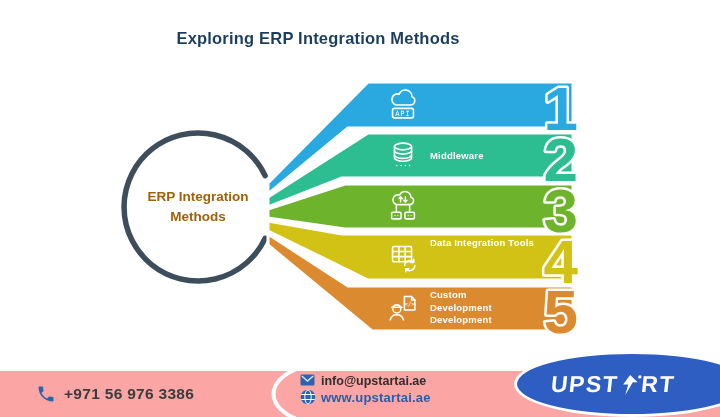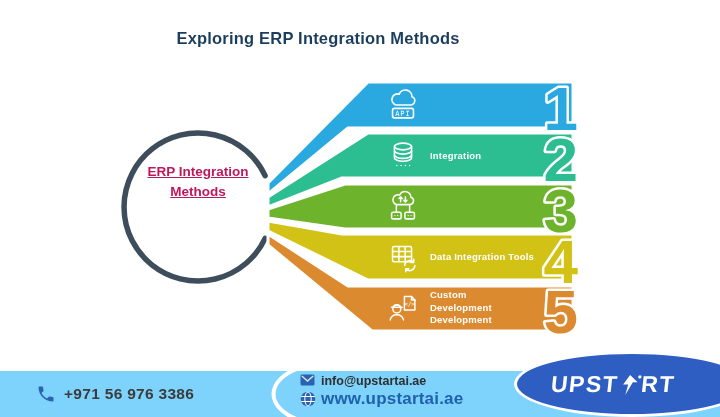--- a/index.html
+++ b/index.html
@@ -10,44 +10,44 @@
   
   .title{
     position:absolute;top:29px;left:0;width:636px;text-align:center;
     font-size:16.5px;font-weight:bold;color:#1C3E5E;letter-spacing:.2px;
   }
   
   #diagram-svg{position:absolute;left:0;top:0;width:720px;height:417px;}
   
   .circle-label{
     position:absolute;left:128px;top:162px;width:140px;height:90px;
-    display:flex;align-items:flex-start;justify-content:center;text-align:center;
-    font-size:13.5px;font-weight:bold;color:#be185d;line-height:1.45;text-decoration:underline;
+    display:flex;align-items:center;justify-content:center;text-align:center;
+    font-size:13.5px;font-weight:bold;color:#a16207;line-height:1.45;
   }
   .circle-label span{display:block;width:124px;}
   
   .band-icon{position:absolute;left:384px;width:38px;height:38px;}
   .band-label{
     position:absolute;left:430px;height:30px;display:flex;align-items:center;
     color:#ffffff;font-size:9.5px;font-weight:600;line-height:1.3;letter-spacing:.2px;
   }
   
   .footer-bar{
-    position:absolute;left:0;top:371px;width:720px;height:46px;background:#7dd3fc;
+    position:absolute;left:0;top:371px;width:720px;height:46px;background:#fca5a5;
   }
   .footer-curve{position:absolute;left:0;top:0;width:720px;height:46px;}
   .phone-group{
     position:absolute;left:36px;top:0;height:46px;display:flex;align-items:center;gap:8px;
   }
   .phone-text{font-size:15.5px;font-weight:bold;color:#3B3B3B;letter-spacing:.3px;}
   .contact-col{position:absolute;left:300px;top:3px;display:flex;flex-direction:column;gap:1px;}
   .email-row{display:flex;gap:6px;}
   .email-text{font-size:12.5px;font-weight:bold;color:#2F2F2F;}
   .web-row{display:flex;align-items:center;gap:5px;}
-  .web-text{font-size:17px;font-weight:bold;color:#1F61AE;letter-spacing:.2px;}
+  .web-text{font-size:13px;font-weight:bold;color:#1F61AE;letter-spacing:.2px;}
   
   .logo-pill{
     position:absolute;left:514px;top:351px;width:236px;height:66px;
     background:#2E5EC2;border:3.5px solid #ffffff;border-radius:50%;
     box-sizing:border-box;display:flex;align-items:center;justify-content:center;
     padding-right:38px;
   }
   .logo-word{
     display:flex;align-items:center;transform:skewX(-6deg);
     color:#ffffff;font-size:23px;font-weight:bold;letter-spacing:1.5px;
@@ -91,42 +91,42 @@
   <svg class="band-icon" style="top:137px" viewBox="0 0 40 40" fill="none" stroke="#ffffff" stroke-width="1.7" stroke-linecap="round" stroke-linejoin="round">
     <ellipse cx="20" cy="10" rx="9" ry="3.5"></ellipse>
     <path d="M11 10 v12 c0 1.9 4 3.5 9 3.5 s9 -1.6 9 -3.5 v-12"></path>
     <path d="M11 14.5 c0 1.9 4 3.5 9 3.5 s9 -1.6 9 -3.5"></path>
     <path d="M11 19 c0 1.9 4 3.5 9 3.5 s9 -1.6 9 -3.5"></path>
     <circle cx="13.5" cy="30" r="0.7" fill="#ffffff" stroke="none"></circle>
     <circle cx="18" cy="30" r="0.7" fill="#ffffff" stroke="none"></circle>
     <circle cx="22.5" cy="30" r="0.7" fill="#ffffff" stroke="none"></circle>
     <circle cx="27" cy="30" r="0.7" fill="#ffffff" stroke="none"></circle>
   </svg>
-  <div class="band-label" style="top:141px;width:120px">Integration</div>
+  <div class="band-label" style="top:141px;width:120px">Middleware</div>
 
   <svg class="band-icon" style="top:188px" viewBox="0 0 40 40" fill="none" stroke="#ffffff" stroke-width="1.6" stroke-linecap="round" stroke-linejoin="round">
     <path d="M13 17.5 h14 a4 4 0 0 0 1.3-7.8 A6.2 6.2 0 0 0 16.5 7.4 A5 5 0 0 0 13 17.5 Z"></path>
     <path d="M17.5 14.5 v-5 M15.8 11 l1.7-1.8 1.7 1.8"></path>
     <path d="M22.5 9.5 v5 M20.8 13 l1.7 1.8 1.7-1.8"></path>
     <path d="M13 17.5 v8 M27 17.5 v8"></path>
     <rect x="8" y="25.5" width="10" height="7" rx="1.5"></rect>
     <rect x="22" y="25.5" width="10" height="7" rx="1.5"></rect>
     <circle cx="11.5" cy="29" r="0.7" fill="#ffffff" stroke="none"></circle>
     <circle cx="14.5" cy="29" r="0.7" fill="#ffffff" stroke="none"></circle>
     <circle cx="25.5" cy="29" r="0.7" fill="#ffffff" stroke="none"></circle>
     <circle cx="28.5" cy="29" r="0.7" fill="#ffffff" stroke="none"></circle>
   </svg>
 
   <svg class="band-icon" style="top:238px" viewBox="0 0 40 40" fill="none" stroke="#ffffff" stroke-width="1.6" stroke-linecap="round" stroke-linejoin="round">
     <rect x="9" y="9" width="20" height="16" rx="1.5"></rect>
     <path d="M9 14.3 h20 M9 19.6 h20 M15.7 9 v16 M22.3 9 v16"></path>
     <path d="M21.8 29 a5.3 5.3 0 0 1 9.2-3.6 M31.3 22.5 v3.2 h-3.2"></path>
     <path d="M32.4 29 a5.3 5.3 0 0 1-9.2 3.6 M22.9 35.5 v-3.2 h3.2"></path>
   </svg>
-  <div class="band-label" style="top:242px;width:130px">Data Integration Tools</div>
+  <div class="band-label" style="top:228px;width:130px">Data Integration Tools</div>
 
   <svg class="band-icon" style="top:289px" viewBox="0 0 40 40" fill="none" stroke="#ffffff" stroke-width="1.6" stroke-linecap="round" stroke-linejoin="round">
     <circle cx="13.5" cy="21" r="4.2"></circle>
     <path d="M9.6 19.2 a4.2 4.2 0 0 1 7.8 0"></path>
     <path d="M8 19.2 h11"></path>
     <path d="M6.5 32.5 a7.2 7.2 0 0 1 14 0"></path>
     <path d="M21.5 22 V8 h7.5 l3.5 3.5 V22 Z"></path>
     <path d="M29 8 v3.5 h3.5"></path>
     <text x="27" y="18" text-anchor="middle" font-family="DejaVu Sans Mono, monospace" font-size="6" fill="#ffffff" stroke="none">&lt;/&gt;</text>
   </svg>

